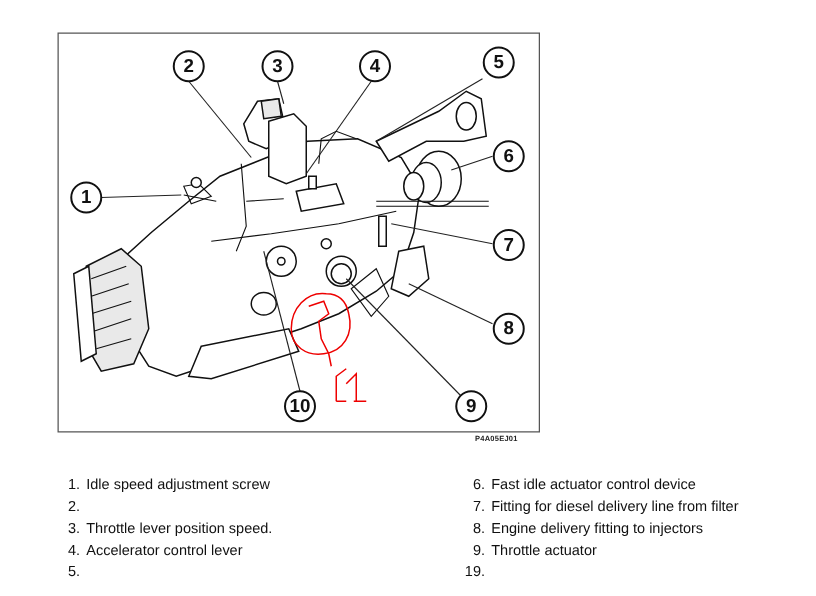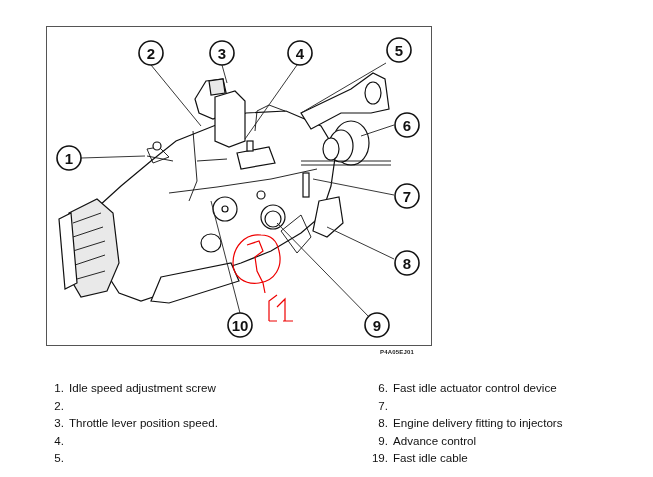--- a/index.html
+++ b/index.html
@@ -146,39 +146,40 @@
     </div>
   <div class="legend-item">
       <span class="legend-num">2.</span>
     </div>
   <div class="legend-item">
       <span class="legend-num">3.</span>
       <span>Throttle lever position speed.</span>
     </div>
   <div class="legend-item">
       <span class="legend-num">4.</span>
+      <span>Accelerator control lever</span>
     </div>
   <div class="legend-item">
       <span class="legend-num">5.</span>
     </div>
 </div>
 
 <div id="legend-right" class="legend">
   <div class="legend-item">
       <span class="legend-num">6.</span>
       <span>Fast idle actuator control device</span>
     </div>
   <div class="legend-item">
       <span class="legend-num">7.</span>
+      <span>Fitting for diesel delivery line from filter</span>
     </div>
   <div class="legend-item">
       <span class="legend-num">8.</span>
       <span>Engine delivery fitting to injectors</span>
     </div>
   <div class="legend-item">
       <span class="legend-num">9.</span>
-      <span>Advance control</span>
+      <span>Throttle actuator</span>
     </div>
   <div class="legend-item">
       <span class="legend-num">19.</span>
-      <span>Fast idle cable</span>
     </div>
 </div>
 
 </body></html>

